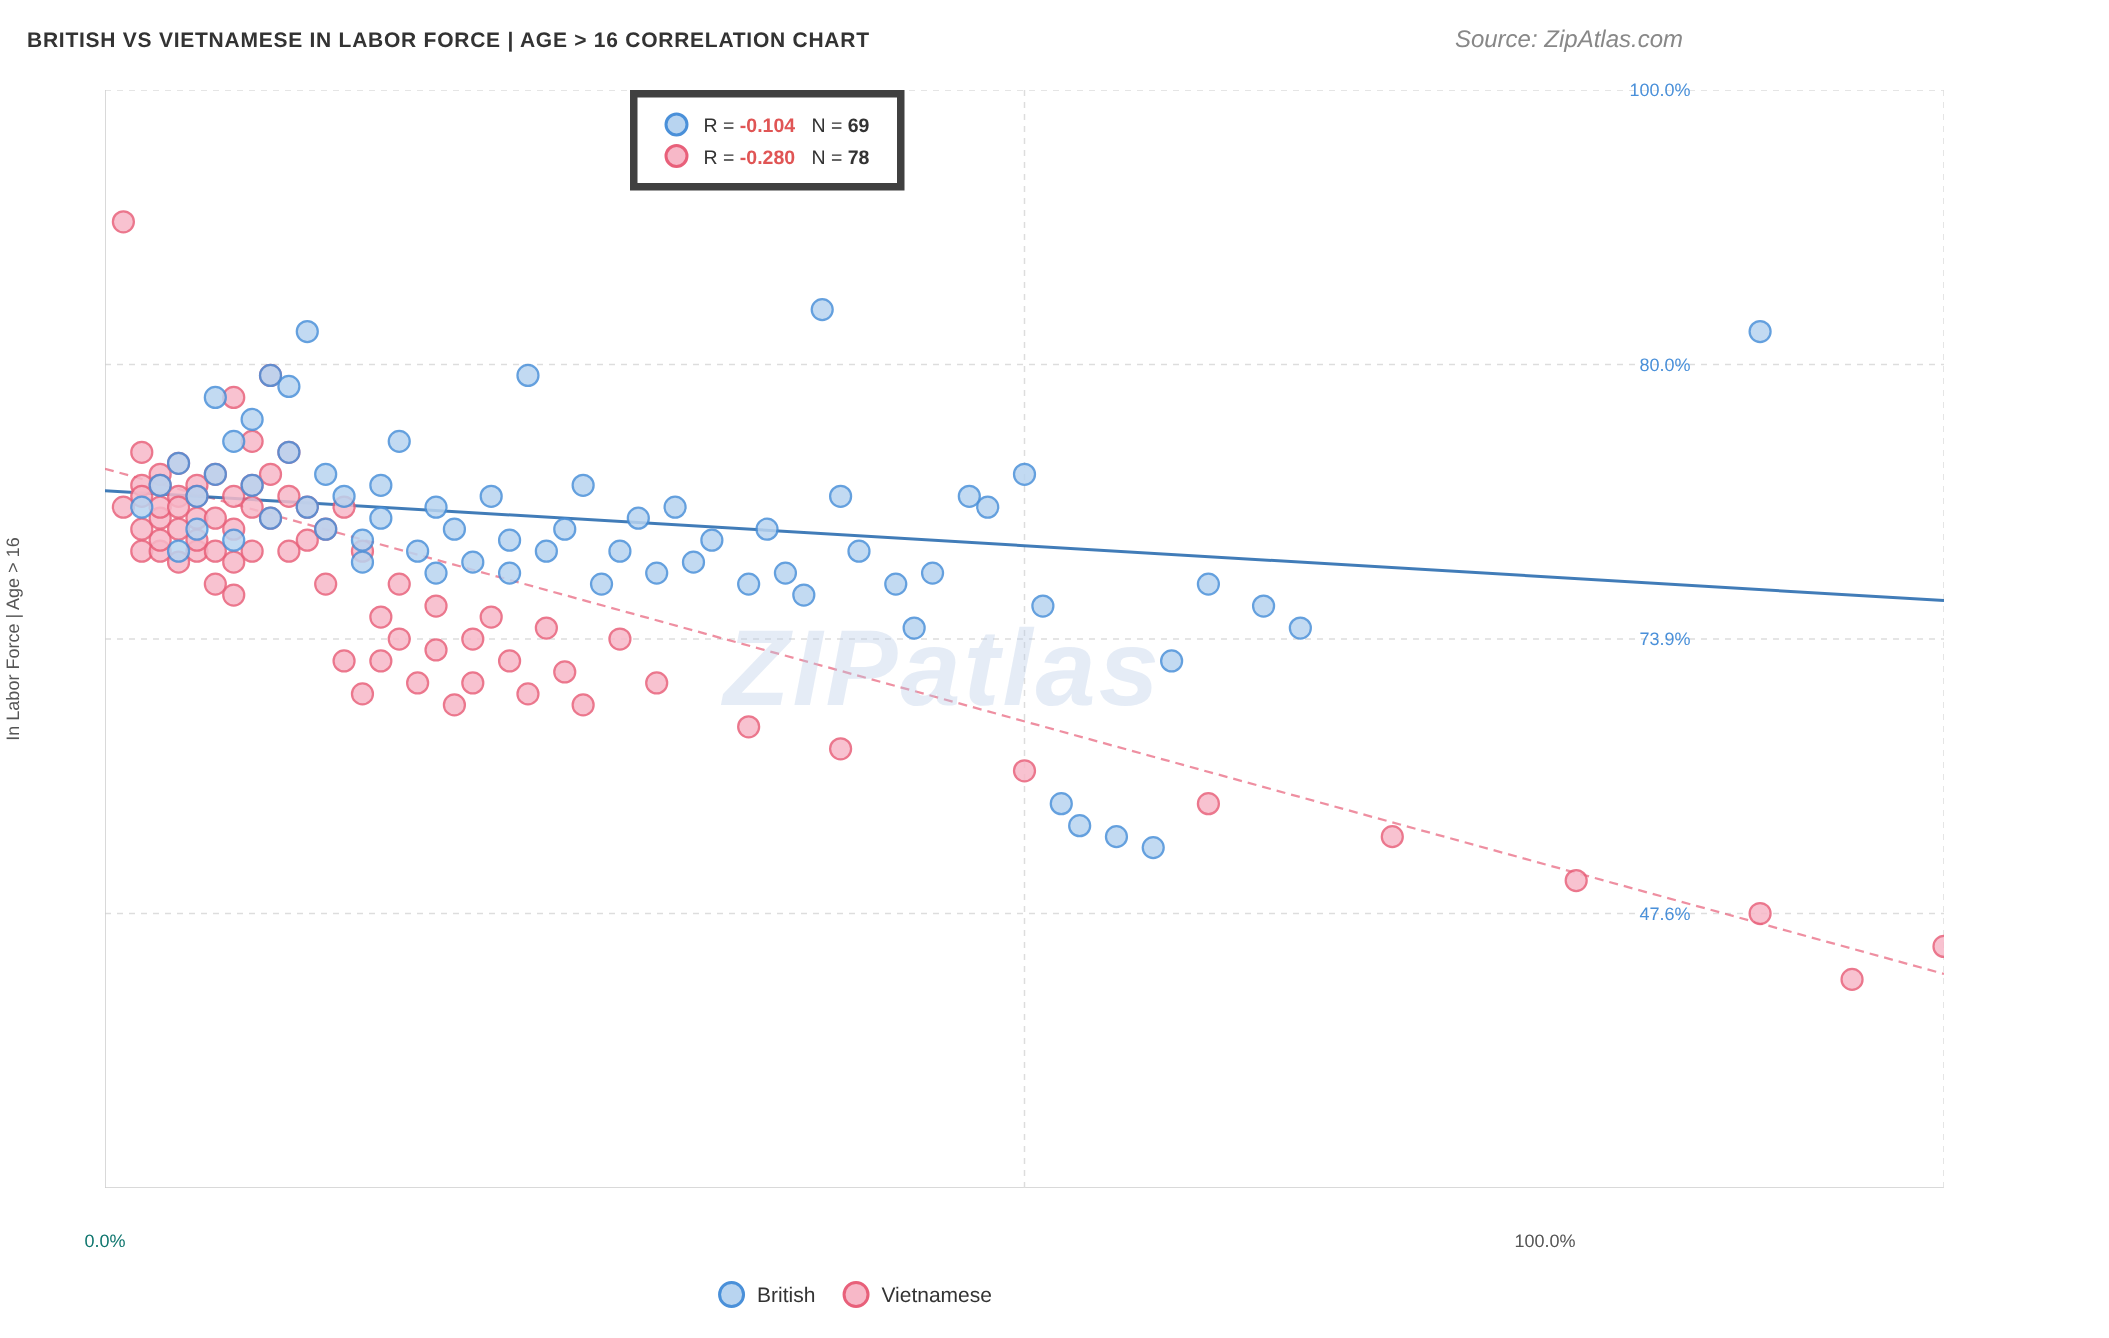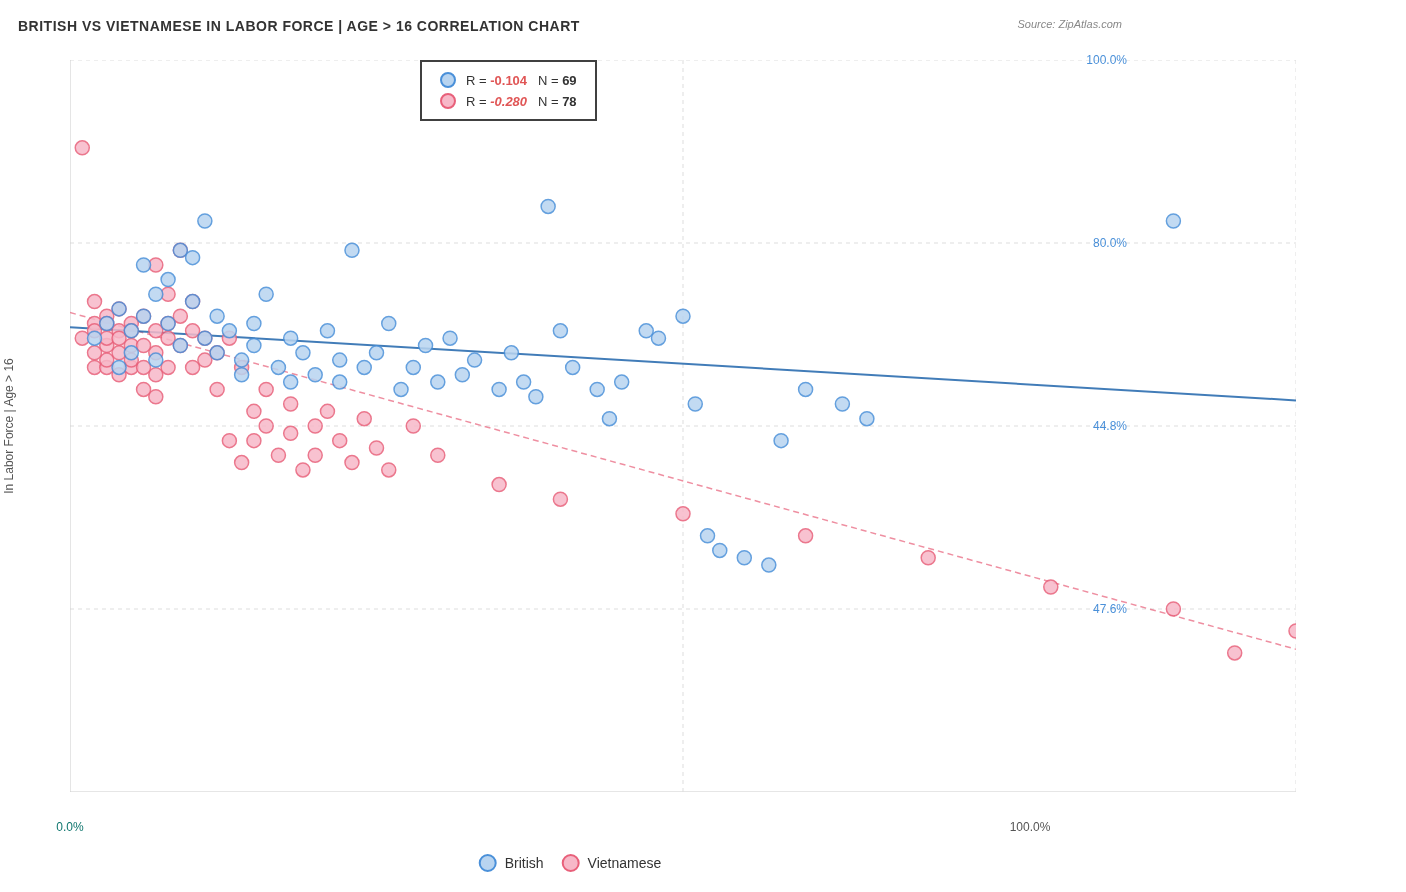--- a/index.html
+++ b/index.html
@@ -25,21 +25,21 @@
       font-size: 14px;
       font-weight: bold;
       color: #333;
       letter-spacing: 0.5px;
       text-transform: uppercase;
     }
     .source-label {
       position: absolute;
       top: 18px;
       right: 18px;
-      font-size: 11px;
+      font-size: 16px;
       color: #888;
       font-style: italic;
     }
     .y-axis-label {
       position: absolute;
       top: 60px;
       left: 0px;
       width: 18px;
       bottom: 100px;
       display: flex;
@@ -63,21 +63,21 @@
       color: #4a90d9;
       transform: translateY(50%);
       text-align: right;
     }
     
     .legend-box {
       position: absolute;
       top: 60px;
       left: 420px;
       background: rgba(255,255,255,0.95);
-      border: 2px solid #404040;
+      border: 5px solid #404040;
       padding: 10px 18px;
       font-size: 13px;
     }
     .legend-row {
       display: flex;
       align-items: center;
       margin-bottom: 5px;
     }
     .legend-row:last-child { margin-bottom: 0; }
     .legend-swatch {
@@ -303,42 +303,43 @@
       <circle cx="711.0799999999999" cy="380.64" r="7" fill="#b8d4f0" stroke="#4a90d9" stroke-width="1.5" opacity="0.85"></circle>
       <circle cx="735.6" cy="329.4" r="7" fill="#b8d4f0" stroke="#4a90d9" stroke-width="1.5" opacity="0.85"></circle>
       <circle cx="772.38" cy="344.03999999999996" r="7" fill="#b8d4f0" stroke="#4a90d9" stroke-width="1.5" opacity="0.85"></circle>
       <circle cx="796.9" cy="358.68" r="7" fill="#b8d4f0" stroke="#4a90d9" stroke-width="1.5" opacity="0.85"></circle>
       <circle cx="1103.4" cy="161.04" r="7" fill="#b8d4f0" stroke="#4a90d9" stroke-width="1.5" opacity="0.85"></circle>
     </svg>
 
   <div style="position:absolute; top:60px; right:5px; height:calc(892px - 160px);">
     <div class="y-tick" style="bottom: 100%; transform: translateY(50%);">100.0%</div>
     <div class="y-tick" style="bottom: 75%; transform: translateY(50%); margin-left: 24px;">80.0%</div>
-    <div class="y-tick" style="bottom: 50%; transform: translateY(50%);">44.8%</div>
+    <div class="y-tick" style="bottom: 50%; transform: translateY(50%);">73.9%</div>
     <div class="y-tick" style="bottom: 25%; transform: translateY(50%);">47.6%</div>
   </div>
 
   <div style="position:absolute; bottom:78px; left:70px; right:110px;">
     <div style="position:absolute; left:0; bottom:-20px; font-size:12px; color:#0f766e; transform:translateX(-50%);">0.0%</div>
     <div style="position:absolute; left:50%; bottom:-20px; font-size:12px; color:#555; transform:translateX(-50%);"></div>
     <div style="position:absolute; right:0; bottom:-20px; font-size:12px; color:#555; transform:translateX(50%);">100.0%</div>
   </div>
 
+  <div class="watermark">ZIPatlas</div>
 
   <div class="legend-box">
     <div class="legend-row">
       <div class="legend-swatch" style="background:#b8d4f0; border-color:#4a90d9;"></div>
       <span class="legend-text">
         R = <span style="color:#e05555; font-weight:bold;">-0.104</span>&nbsp;&nbsp;&nbsp;N = <span style="font-weight:bold;">69</span>
       </span>
     </div>
     <div class="legend-row">
       <div class="legend-swatch" style="background:#f7b8c8; border-color:#e8607a;"></div>
       <span class="legend-text">
-        R = <span style="color:#e05555; font-weight:bold;font-style:italic;">-0.280</span>&nbsp;&nbsp;&nbsp;N = <span style="font-weight:bold;text-align:right;">78</span>
+        R = <span style="color:#e05555; font-weight:bold;">-0.280</span>&nbsp;&nbsp;&nbsp;N = <span style="font-weight:bold;text-align:right;">78</span>
       </span>
     </div>
   </div>
 
   <div class="bottom-legend">
     <div class="bottom-legend-item">
       <div class="bottom-swatch" style="background:#b8d4f0; border-color:#4a90d9;"></div>
       <span>British</span>
     </div>
     <div class="bottom-legend-item">

